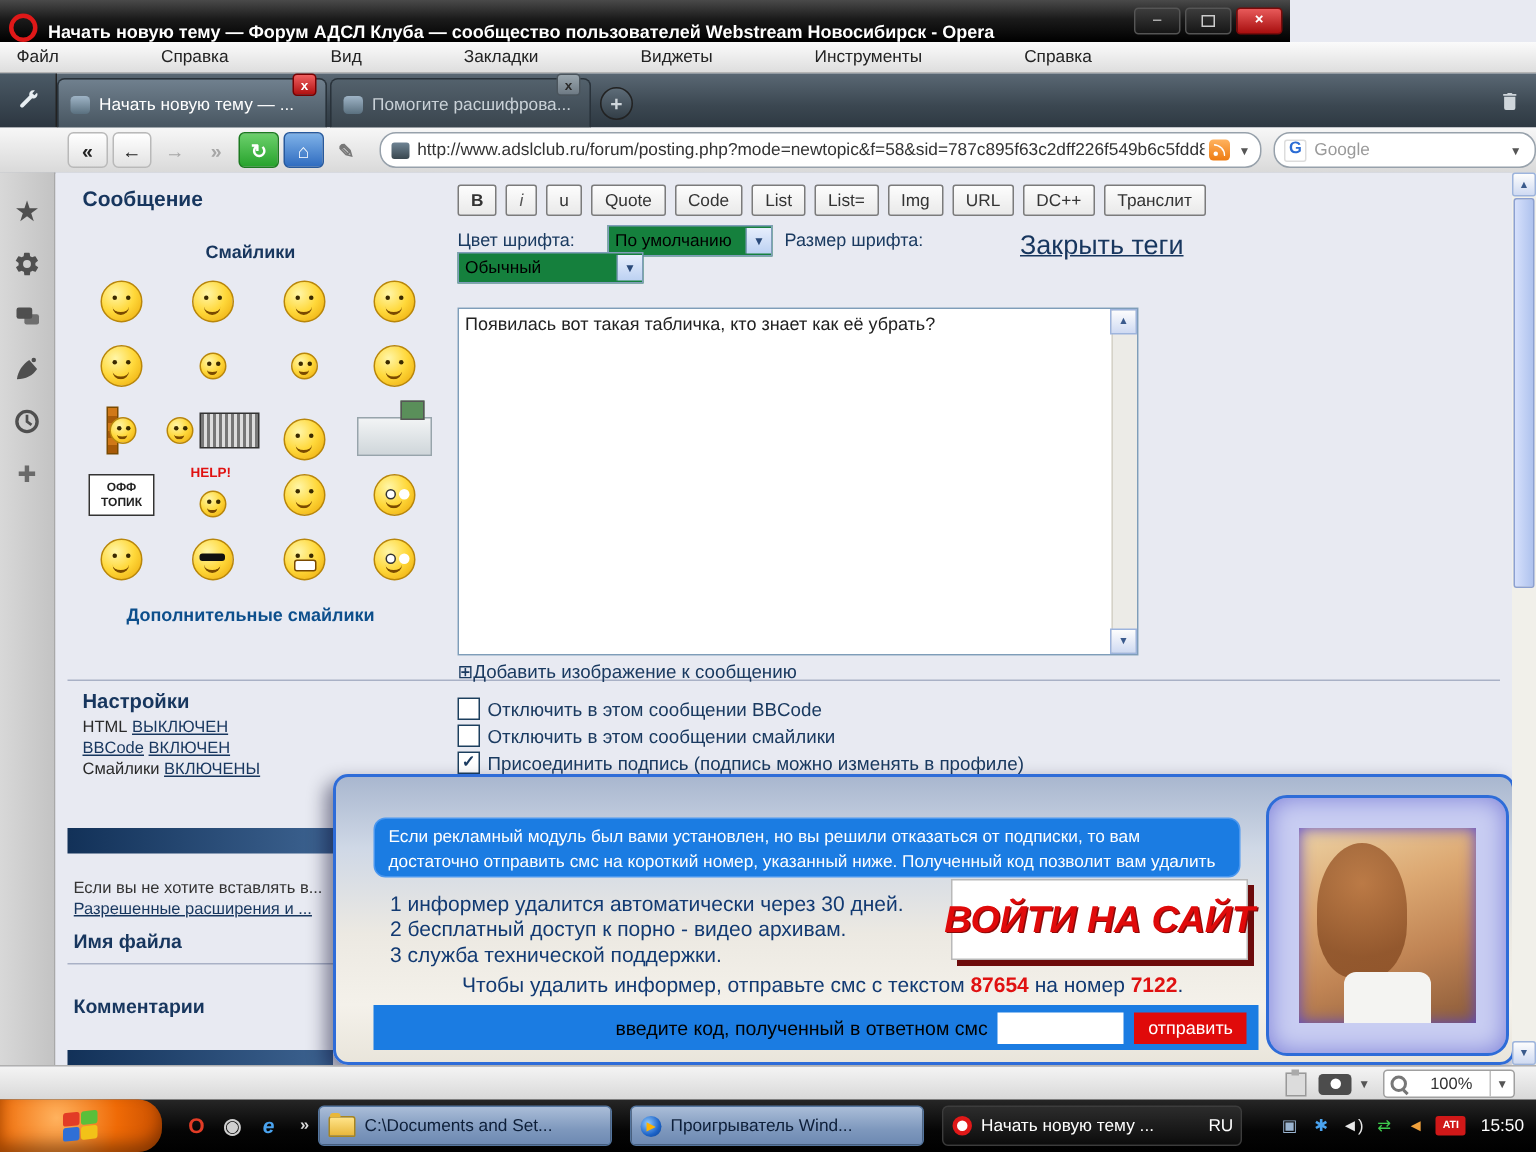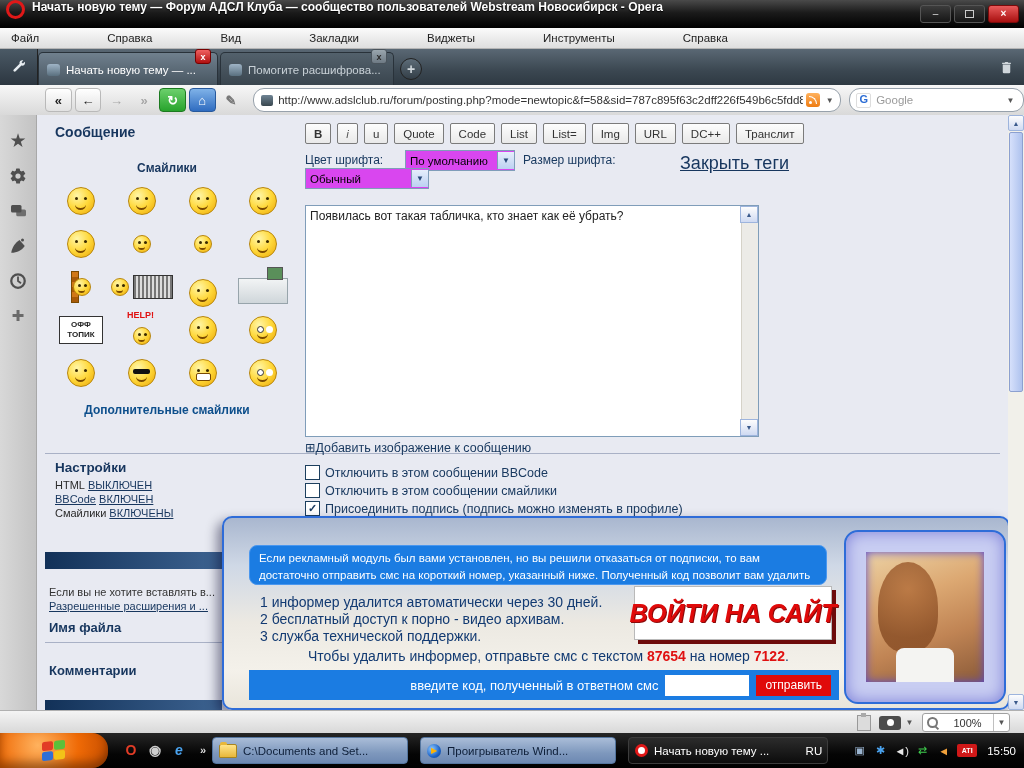--- a/index.html
+++ b/index.html
@@ -1,21 +1,21 @@
 <!DOCTYPE html>
 <html><head>
 <meta charset="utf-8">
 <style>
   html,body{margin:0;padding:0;background:#444;}
   #screen{position:relative;width:1024px;height:768px;overflow:hidden;
     font-family:"Liberation Sans",sans-serif;background:#e8eaf2;}
 
   
-  #titlebar{position:absolute;left:0;top:0;width:1024px;height:28px;
-    background:linear-gradient(#4a4a4a,#1b1b1b 45%,#000);display:flex;align-items:flex-start;}
+  #titlebar{position:absolute;left:0;top:0;width:860px;height:28px;
+    background:linear-gradient(#4a4a4a,#1b1b1b 45%,#000);display:flex;align-items:flex-end;}
   #opera-logo{width:13px;height:13px;border:3px solid #e01818;border-radius:50%;margin:0 7px 0 6px;}
   #title-text{color:#fff;font-size:12px;font-weight:bold;text-shadow:0 1px 1px #000;white-space:nowrap;}
   .winbtns{position:absolute;right:5px;top:5px;display:flex;gap:3px;}
   .wbtn{width:29px;height:16px;border:1px solid #555;border-radius:3px;display:flex;align-items:center;justify-content:center;
     background:linear-gradient(#3c3c3c,#161616);color:#ddd;font-size:10px;line-height:1;}
   .wbtn.close{background:linear-gradient(#e85a5a,#a80f0f);border-color:#7a0a0a;color:#fff;font-weight:bold;}
   .restore-glyph{width:7px;height:6px;border:1px solid #ccc;display:block;}
 
   
   #menubar{position:absolute;left:0;top:28px;width:1024px;height:20px;
@@ -117,21 +117,21 @@
   #comments-heading{position:absolute;left:12px;top:548px;font-size:13px;}
   #attach-bar-bottom{position:absolute;left:8px;top:585px;width:177px;height:10px;
     background:linear-gradient(90deg,#123158,#3d6391);}
 
   
   #bb-row{position:absolute;left:268px;top:8px;display:flex;gap:6px;}
   .bb-btn{height:19px;padding:0 8px;background:linear-gradient(#fdfdfd,#e9e9e9);border:1px solid #7b7b7b;
     border-radius:2px;font-size:11.5px;color:#333;display:flex;align-items:center;}
   .bb-btn.b{font-weight:bold;} .bb-btn.i{font-style:italic;color:#555;}
   .fontrow-label{position:absolute;font-size:12px;color:#1a3a60;}
-  .xpsel{position:absolute;height:19px;background:#d946ef;border:1px solid #7f9db9;display:flex;align-items:center;font-size:11.5px;color:#000;justify-content:flex-end;}
+  .xpsel{position:absolute;height:19px;background:#15803d;border:1px solid #7f9db9;display:flex;align-items:center;font-size:11.5px;color:#000;justify-content:flex-end;}
   .xpsel .val{flex:1;padding:0 4px;white-space:nowrap;overflow:hidden;}
   .xpsel .drop{width:16px;height:17px;background:linear-gradient(#e6eefc,#bcd1f2);border-left:1px solid #7f9db9;
     display:flex;align-items:center;justify-content:center;font-size:8px;color:#2a4a7a;}
   #close-tags{position:absolute;left:643px;top:38px;font-size:18px;}
   #hint-line{position:absolute;left:268px;top:76px;width:478px;font-size:11px;color:#5b6b8c;white-space:nowrap;overflow:hidden;}
   #msg-box{position:absolute;left:268px;top:90px;width:452px;height:230px;background:#fff;border:1px solid #7f9db9;}
   #msg-text{position:absolute;left:4px;top:3px;right:20px;font-size:12px;color:#222;line-height:1.3;}
   .ta-scroll{position:absolute;right:0;top:0;width:16px;height:100%;background:#ecebe7;border-left:1px solid #d5d2c8;}
   .ta-arrow{position:absolute;right:0;width:16px;height:15px;background:linear-gradient(#fdfdfd,#cfdaf2);
     border:1px solid #9db4dd;font-size:7px;color:#3a5a8c;display:flex;align-items:center;justify-content:center;}
@@ -147,21 +147,21 @@
   #ad-header{position:absolute;left:25px;top:27px;width:578px;height:40px;background:#1b7ce2;border:1px solid #4a97ef;
     border-radius:8px;color:#fff;font-size:11.5px;line-height:1.5;padding:4px 9px;box-sizing:border-box;overflow:hidden;}
   .ad-benefit{position:absolute;left:36px;font-size:14px;color:#123a72;white-space:nowrap;}
   #ad-enter{position:absolute;left:410px;top:68px;width:196px;height:52px;background:#fff;border:1px solid #b9b9b9;
     box-shadow:4px 4px 0 #6d0b0b;display:flex;align-items:center;justify-content:center;
     color:#e00a0a;font-weight:bold;font-style:italic;font-size:25px;white-space:nowrap;text-shadow:1px 1px 0 #8a0a0a;}
   #ad-smsline{position:absolute;left:36px;top:130px;font-size:14px;color:#123a72;white-space:nowrap;margin-left:48px;}
   .redbold{color:#e01111;font-weight:bold;}
   #ad-bottombar{position:absolute;left:25px;top:152px;width:590px;height:30px;background:#1b7ce2;
     display:flex;align-items:center;justify-content:flex-end;gap:7px;padding-right:8px;box-sizing:border-box;}
-  #ad-prompt{color:#ffffff;font-size:13px;}
+  #ad-prompt{color:#000000;font-size:13px;}
   #ad-code-input{width:80px;height:19px;border:none;background:#fff;}
   #ad-send{height:21px;padding:0 9px;background:#e00a0a;color:#fff;font-size:12px;border:none;
     display:flex;align-items:center;}
   #ad-photo-box{position:absolute;left:620px;top:12px;width:158px;height:170px;border:2px solid #2e6cd8;border-radius:14px;
     background:#c9cef2;box-shadow:inset 0 0 16px #7d7fd8;}
   #ad-photo{position:absolute;left:20px;top:20px;width:118px;height:130px;
     background:linear-gradient(160deg,#ecd2a4 0%,#dca872 35%,#c08454 65%,#8a5a38 100%);
     box-shadow:inset 0 0 10px #5a4acf;overflow:hidden;}
   #ad-photo::before{content:"";position:absolute;left:12px;top:10px;width:60px;height:90px;border-radius:50% 50% 40% 40%;
     background:radial-gradient(circle at 50% 30%,#b5713d,#8a4f26 70%);opacity:.85;}

